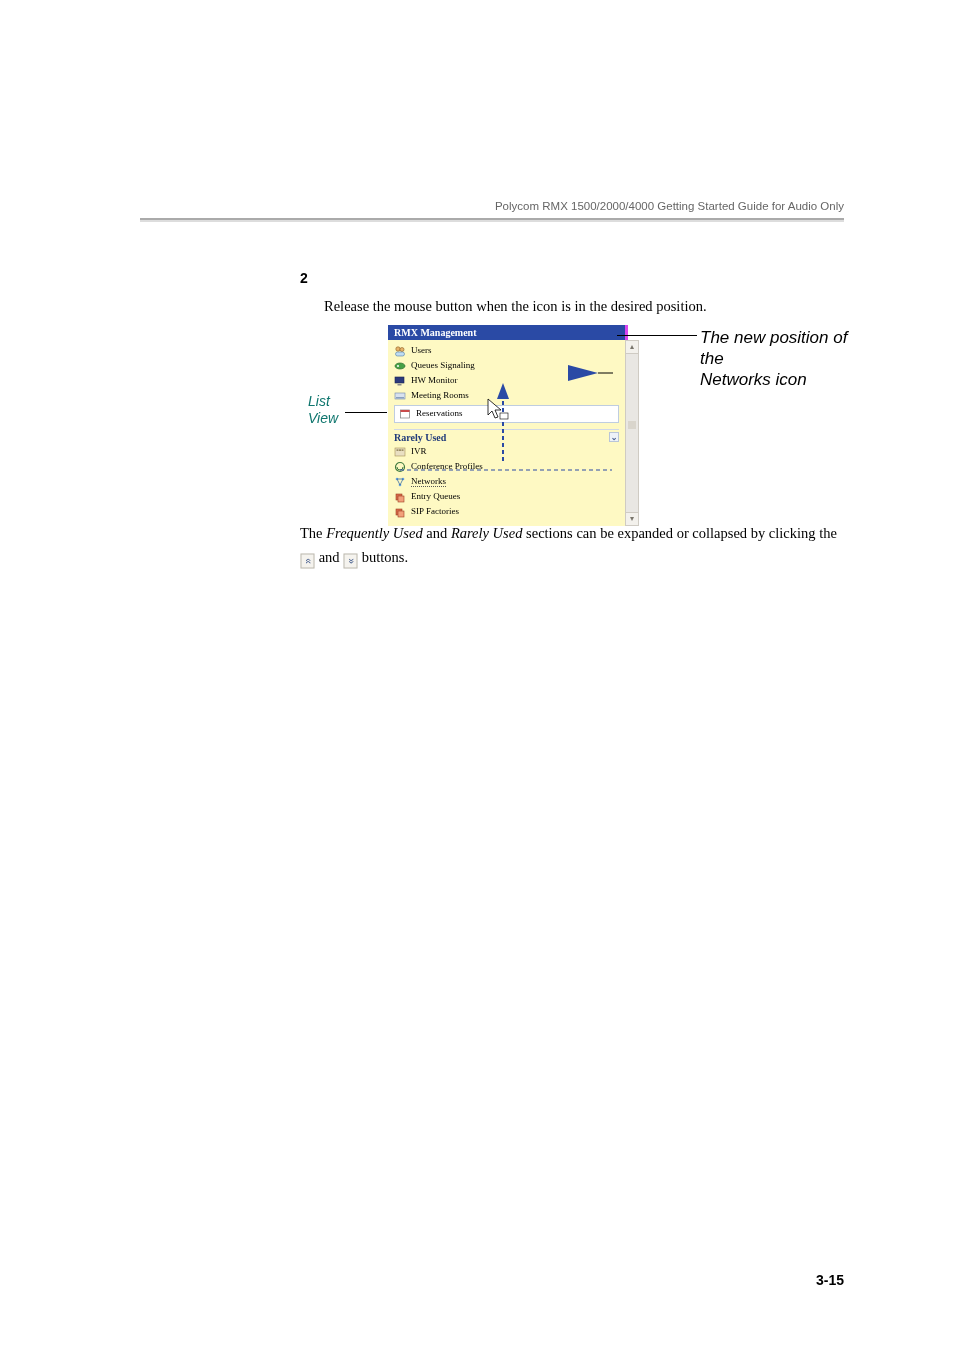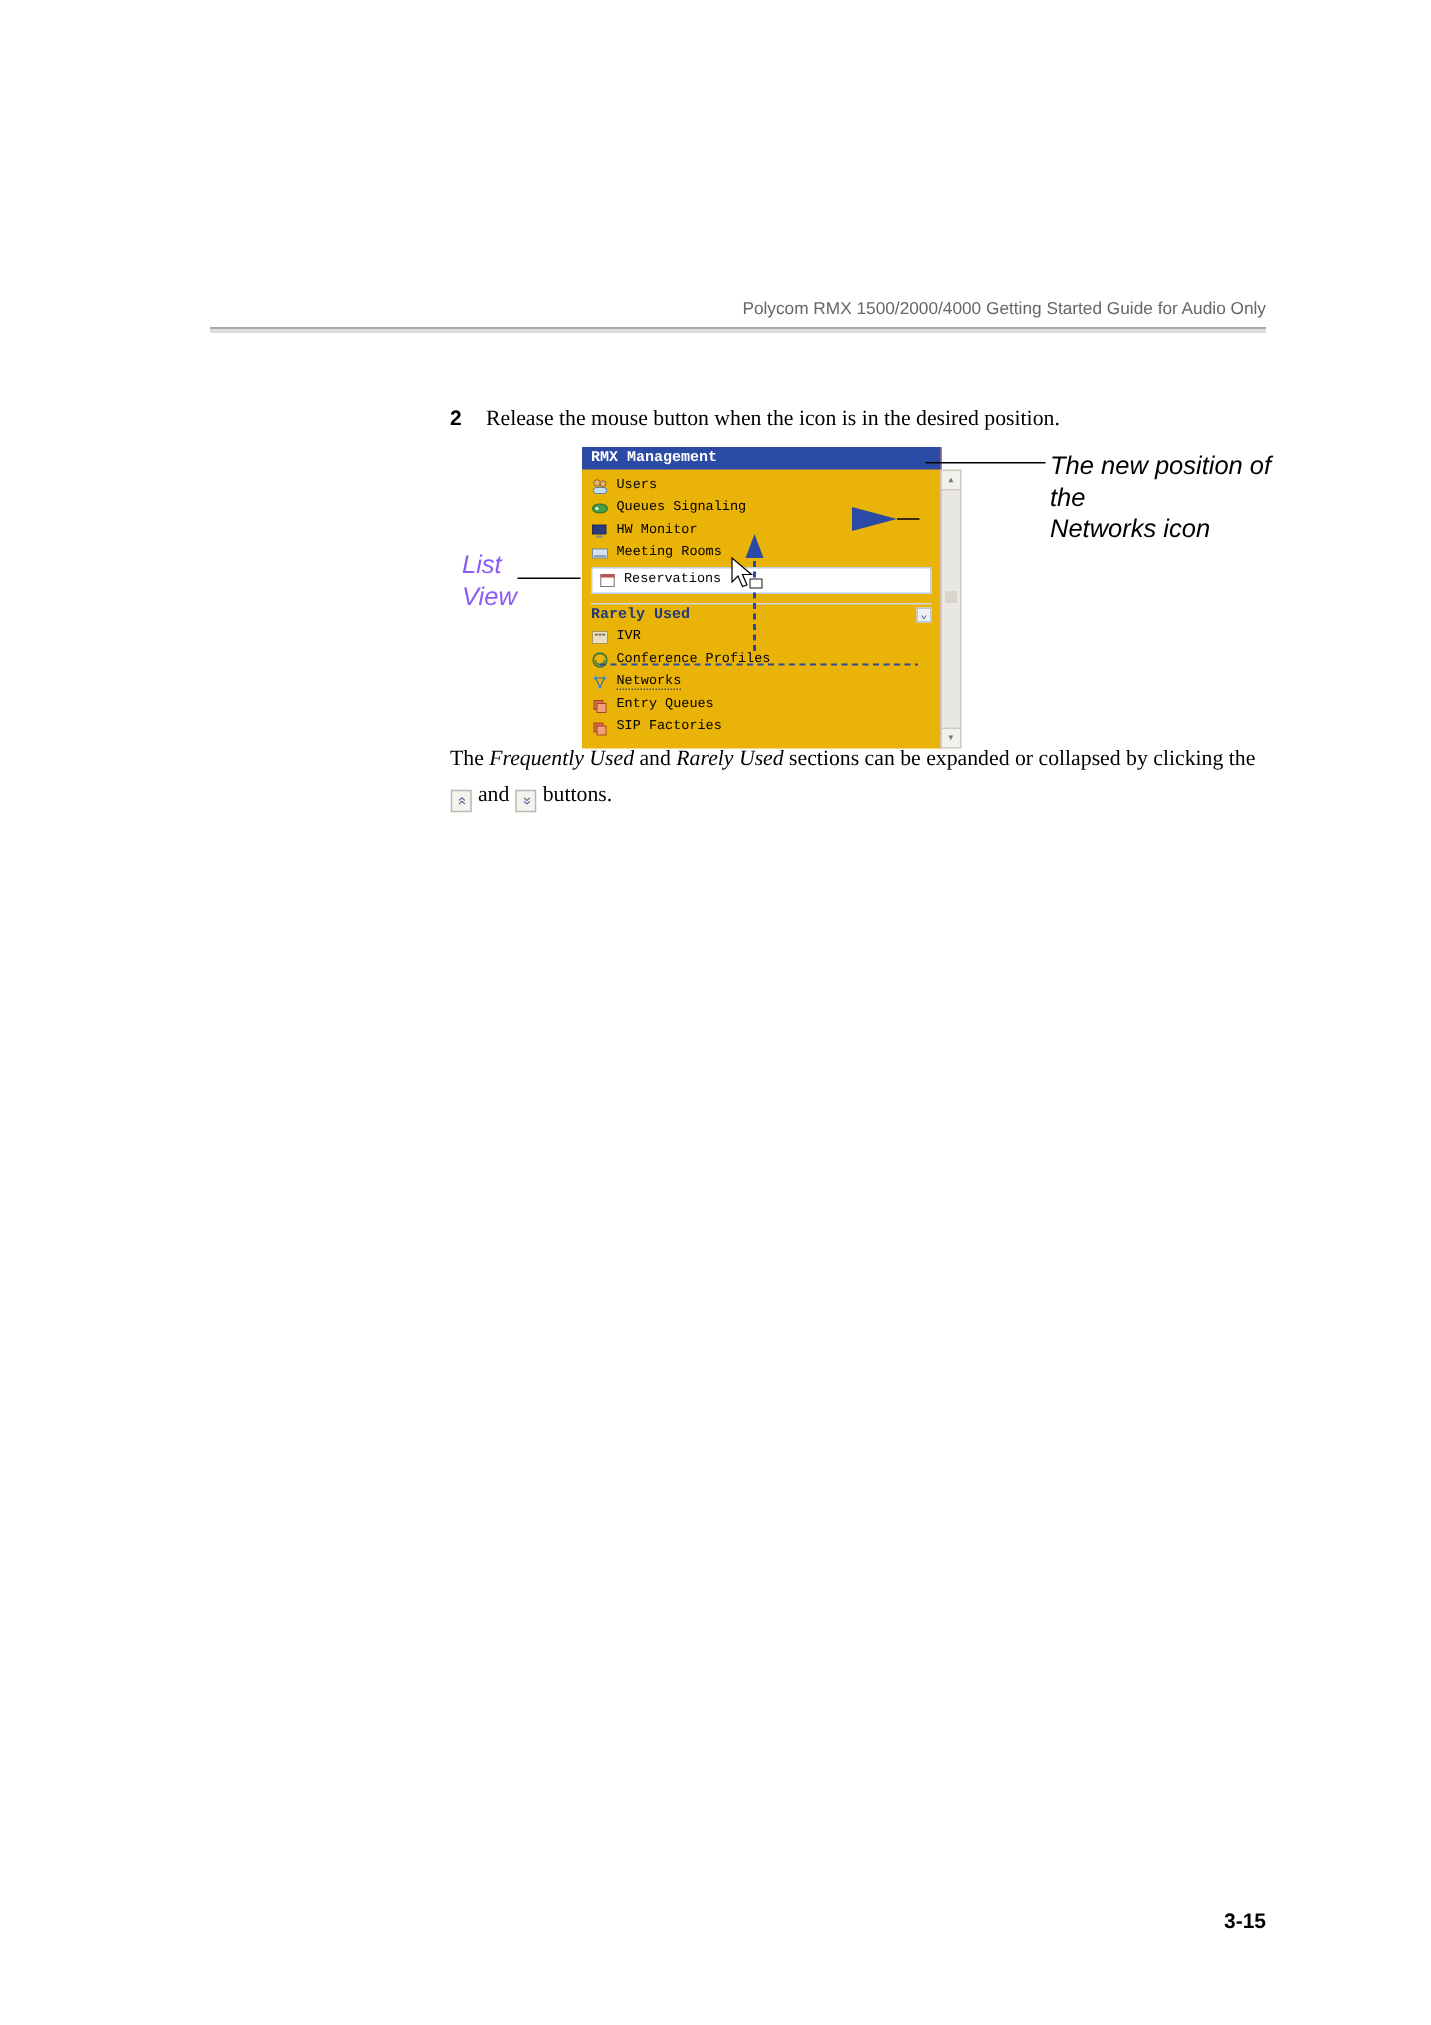--- a/index.html
+++ b/index.html
@@ -38,54 +38,55 @@
   .step-num {
     font-family: Arial, Helvetica, sans-serif;
     font-weight: 700;
     font-size: 14px;
     width: 24px;
     flex: 0 0 24px;
   }
   .step-text {
     font-size: 14.5px;
     line-height: 1.35;
+    margin-top: 27px;
   }
   .figwrap {
     margin-left: 160px;
     margin-top: 8px;
     position: relative;
     height: 190px;
   }
   .listview-label {
     font-family: Arial, Helvetica, sans-serif;
     font-style: italic;
-    font-size: 17px;
+    font-size: 14px;
     position: absolute;
     left: 8px;
     top: 68px;
     line-height: 1.25;
-    color: #8b5cf6;
+    color: #0f766e;
   }
   .listview-line {
     position: absolute;
     left: 45px;
     top: 87px;
     width: 42px;
     height: 1px;
     background: #000;
   }
   .panel {
     position: absolute;
     left: 88px;
     top: 0;
     width: 240px;
-    background: #eab308;
-    font-family: Liberation Mono, monospace;
+    background: #fef9c3;
+    font-family: Liberation Serif, serif;
     font-size: 9px;
-    border-right: 1px solid #d946ef;
+    border-right: 3px solid #d946ef;
   }
   .panel-title {
     background: #2a4aa5;
     color: #fff;
     font-weight: 700;
     padding: 2px 6px;
     font-size: 10px;
   }
   .panel-body {
     padding: 4px 6px 6px 6px;

